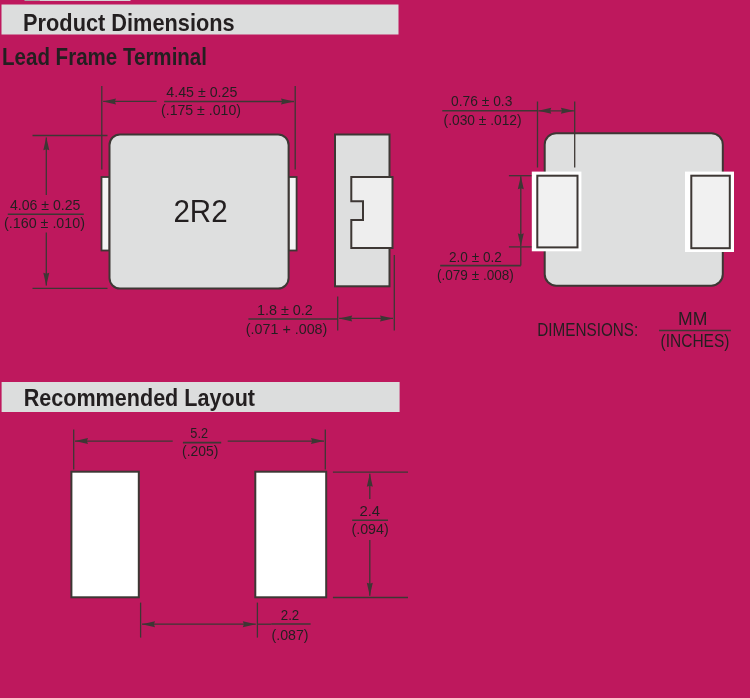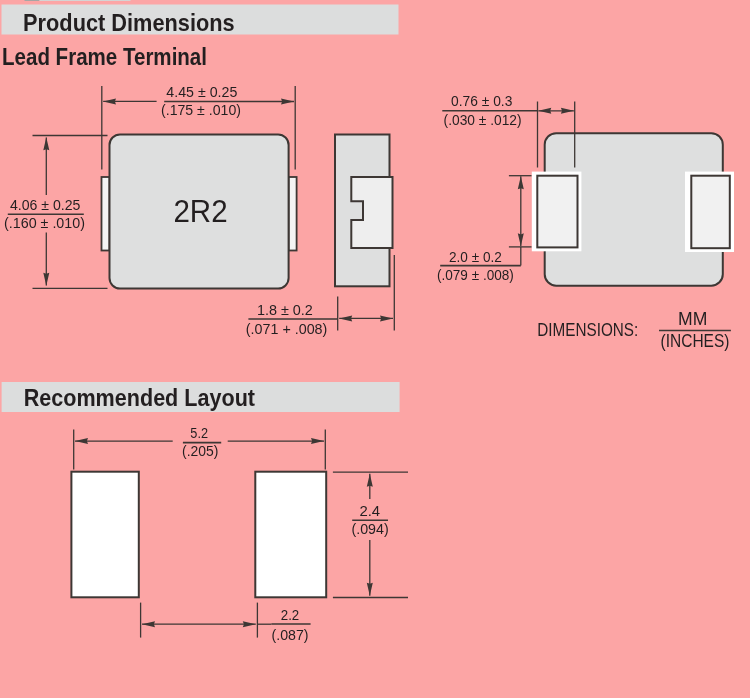--- a/index.html
+++ b/index.html
@@ -1,16 +1,16 @@
 <!DOCTYPE html>
 <html><head>
 <meta charset="utf-8">
 <style>
   html,body{margin:0;padding:0;background:#ffffff;}
-  #page{position:relative;width:750px;height:698px;background:#fca5a5;overflow:hidden;}
+  #page{position:relative;width:750px;height:698px;background:#be185d;overflow:hidden;}
   svg{display:block;}
   text{font-family:"Liberation Sans",sans-serif;fill:#231f20;}
 </style>
 </head>
 <body>
 <div id="page">
 <svg width="750" height="698" viewBox="0 0 750 698">
 <defs>
   <path id="ahL" d="M0,0 L13,-3 L11.9,0 L13,3 Z" fill="#3d3734" stroke="none"></path>
 </defs>

